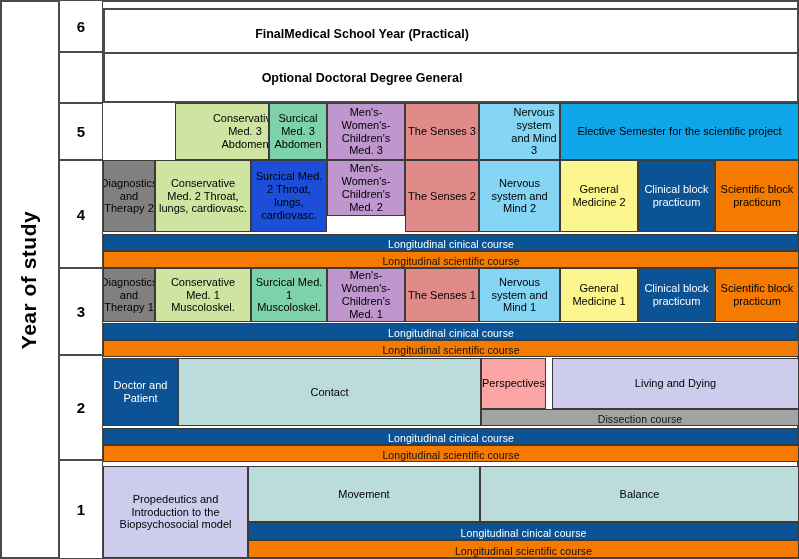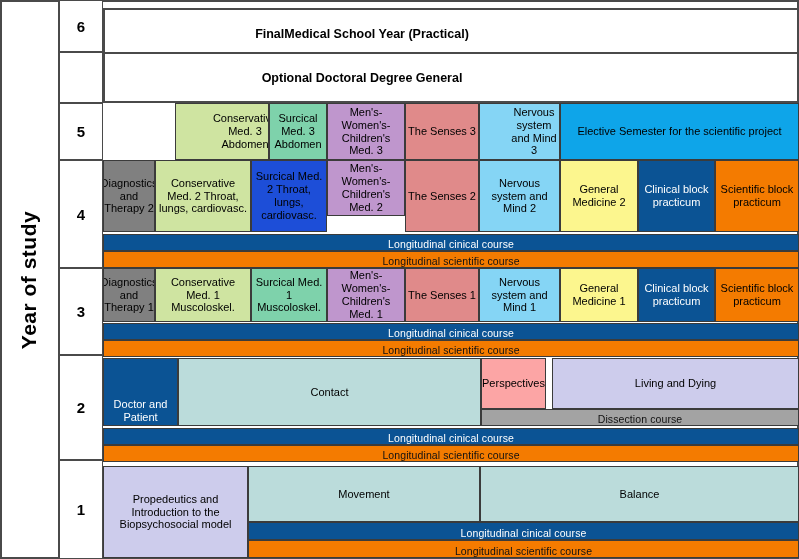--- a/index.html
+++ b/index.html
@@ -206,21 +206,21 @@
       </div>
       <div class="blk" style="left: 715px; top: 268px; width: 84px; height: 54px; background: rgb(244, 123, 0);">
         <span>Scientific block practicum</span>
       </div>
       <div class="longbar bar-clin" style="left: 103px; top: 323px; width: 696px; height: 17px;">
         <span>Longitudinal  cinical course</span>
       </div>
       <div class="longbar bar-sci" style="left: 103px; top: 340px; width: 696px; height: 17px;">
         <span>Longitudinal  scientific course</span>
       </div>
-      <div class="blk" style="left: 103px; top: 358px; width: 75px; height: 68px; background: rgb(11, 83, 148); color: rgb(255, 255, 255); align-items: flex-end;">
+      <div class="blk" style="left: 103px; top: 358px; width: 75px; height: 68px; background: rgb(11, 83, 148); color: rgb(255, 255, 255);">
         <span>Doctor and Patient</span>
       </div>
       <div class="blk" style="left: 178px; top: 358px; width: 303px; height: 68px; background: rgb(187, 220, 219);">
         <span>Contact</span>
       </div>
       <div class="blk" style="left: 481px; top: 358px; width: 65px; height: 51px; background: #fca5a5; text-align: center;">
         <span>Perspectives</span>
       </div>
       <div class="blk" style="left: 552px; top: 358px; width: 247px; height: 51px; background: rgb(205, 204, 236);">
         <span>Living and Dying</span>

